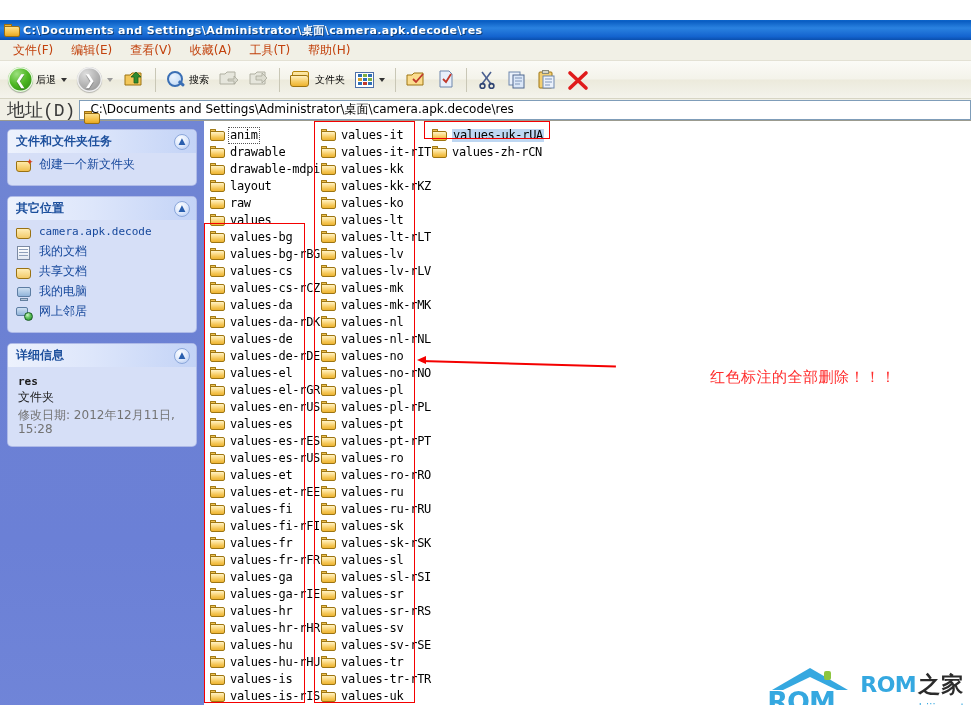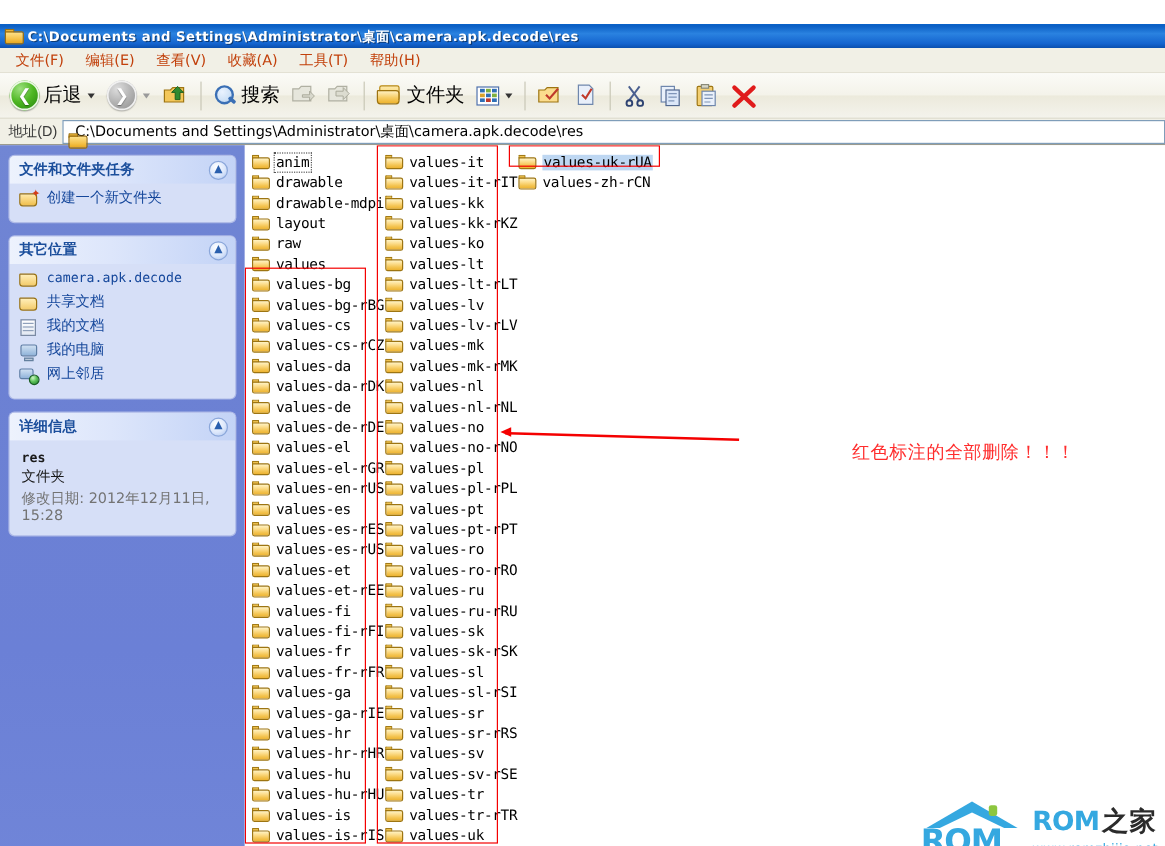--- a/index.html
+++ b/index.html
@@ -63,21 +63,21 @@
     background: linear-gradient(to bottom, #fbfbf7 0%, #f4f3ea 48%, #eceadc 52%, #f4f3ec 100%);
     display: flex; align-items: center;
     border-bottom: 1px solid #d7d5c4;
     padding-left: 3px;
   }
   .tbtn {
     display: flex; align-items: center; gap: 3px;
     height: 32px; padding: 0 4px;
     cursor: default; border: 1px solid transparent; border-radius: 3px;
   }
-  .tbtn .lbl { font-size: 16px; font-family: "DejaVu Sans", sans-serif; color: #000; white-space: nowrap; }
+  .tbtn .lbl { font-size: 10px; font-family: "DejaVu Sans", sans-serif; color: #000; white-space: nowrap; }
   .tsep { width: 1px; height: 24px; background: #c9c7b6; margin: 0 5px; }
   .caret { width: 0; height: 0; border-left: 3.5px solid transparent; border-right: 3.5px solid transparent; border-top: 4px solid #333; margin-left: 2px; }
   .caret.dim { border-top-color: #9a9a9a; }
 
   
   .navbtn { width: 25px; height: 25px; border-radius: 50%; position: relative; flex: none; }
   .navbtn.back { background: radial-gradient(circle at 35% 28%, #9ce07e 0%, #4eb723 45%, #1f7d0b 100%); box-shadow: inset 0 0 0 1.5px #e9f6e2, 0 1px 1px rgba(0,0,0,0.3); }
   .navbtn.fwd  { background: radial-gradient(circle at 35% 28%, #dedede 0%, #b5b5b5 45%, #8a8a8a 100%); box-shadow: inset 0 0 0 1.5px #f0f0f0, 0 1px 1px rgba(0,0,0,0.25); }
   .arrow-glyph { position: absolute; left: 0; top: 0; width: 100%; height: 100%; display: flex; align-items: center; justify-content: center; color: #fff; font-size: 14px; font-weight: bold; font-family: "DejaVu Sans", sans-serif; text-shadow: 0 1px 1px rgba(0,0,0,0.4); }
 
@@ -93,21 +93,21 @@
   .viewicon { width:19px; height:16px; border:1px solid #4d6fa8; background:#fff; display:grid; grid-template-columns: repeat(3,1fr); grid-template-rows: repeat(3,1fr); gap:1px; padding:1.5px; flex:none; }
   .viewicon i { display:block; }
 
   .sq-icon { width: 20px; height: 20px; position: relative; flex: none; }
 
   
   .addrbar {
     height: 22px; background: #f1f0e6; display: flex; align-items: center;
     border-bottom: 1px solid #9b9b8f; padding-left: 3px;
   }
-  .addrlabel { font-size: 12px; font-family: Liberation Sans, sans-serif; color: #3a3a3a; padding: 0 4px; white-space: nowrap; }
+  .addrlabel { font-size: 18px; font-family: Liberation Mono, monospace; color: #3a3a3a; padding: 0 4px; white-space: nowrap; }
   .addrfield {
     flex: 1; height: 20px; background: #fff; border: 1px solid #7f9db9;
     display: flex; align-items: center; gap: 4px; padding-left: 3px; margin-right: 0;
   }
   .addrfield .path { font-size: 12px; font-family: "DejaVu Sans", sans-serif; color: #000; white-space: nowrap; }
 
   
   .bodyrow { display: flex; height: 601px; }
   .sidebar {
     width: 204px; flex: none;
@@ -413,31 +413,31 @@
           <span class="chev">▲</span>
         </div>
         <div class="pane-body">
           <div class="prow">
             <span class="pico ic-folder">
                 <span class="a"></span>
               </span>
             <span class="ptxt" style="font-family:'DejaVu Sans Mono',monospace;font-size:11px">camera.apk.decode</span>
           </div>
           <div class="prow">
-            <span class="pico ic-folder">
-                <span class="a"></span>
-              </span>
-            <span class="ptxt">共享文档</span>
-          </div>
-          <div class="prow">
             <span class="pico ic-doc">
                 <span class="a"></span>
                 <span class="b"></span>
               </span>
             <span class="ptxt">我的文档</span>
+          </div>
+          <div class="prow">
+            <span class="pico ic-folder">
+                <span class="a"></span>
+              </span>
+            <span class="ptxt">共享文档</span>
           </div>
           <div class="prow">
             <span class="pico ic-mypc">
                 <span class="scr"></span>
                 <span class="base"></span>
               </span>
             <span class="ptxt">我的电脑</span>
           </div>
           <div class="prow">
             <span class="pico ic-net">

